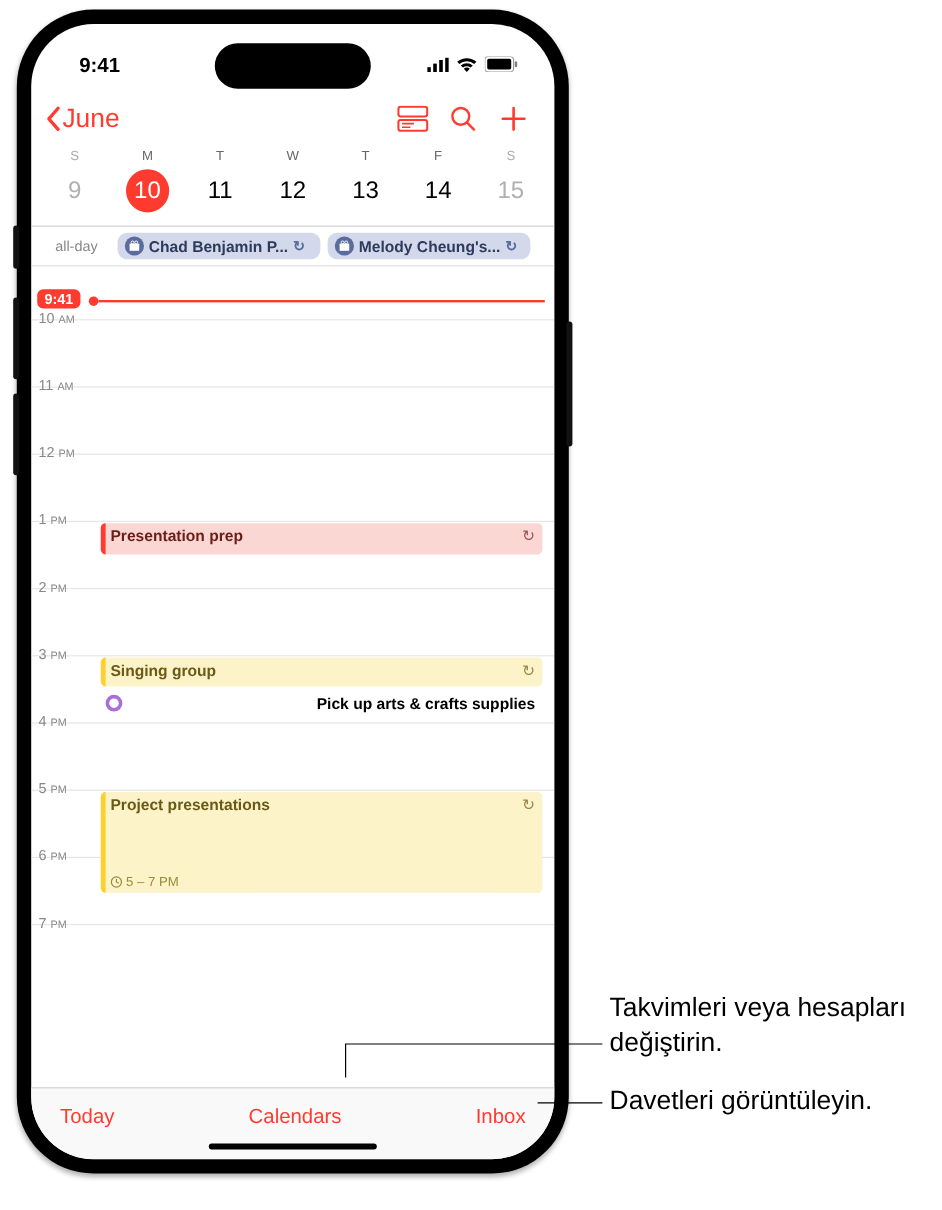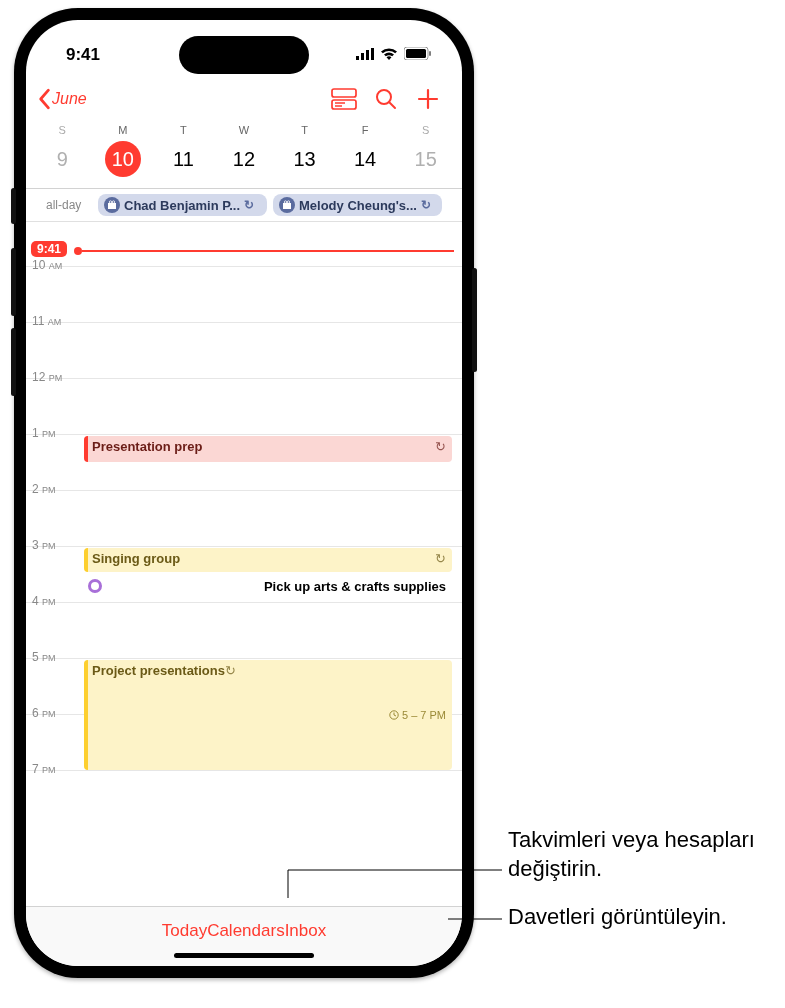--- a/index.html
+++ b/index.html
@@ -56,21 +56,21 @@
     font-size: 17px;
     font-weight: 600;
   }
   .status-icons { display: flex; align-items: center; gap: 6px; }
   .navbar {
     display: flex;
     align-items: center;
     padding: 4px 14px 6px 10px;
     gap: 2px;
   }
-  .nav-back { display: flex; align-items: center; color: #ff3b30; font-size: 16px; font-style: italic; }
+  .nav-back { display: flex; align-items: center; color: #ff3b30; font-size: 22px; }
   .nav-back svg { width: 16px; height: 22px; }
   .nav-spacer { flex: 1; }
   .nav-icon { width: 40px; height: 34px; display: flex; align-items: center; justify-content: center; color: #ff3b30; }
   .weekdays {
     display: grid;
     grid-template-columns: repeat(7, 1fr);
     text-align: center;
     font-size: 11px;
     color: #666;
     padding: 2px 6px 0 6px;
@@ -208,21 +208,21 @@
   .event .sub { font-size: 11px; color: #9b8a37; display: flex; align-items: center; gap: 3px; }
   .event .icon-right { color: inherit; opacity: 0.7; font-size: 13px; }
   .ring {
     width: 14px; height: 14px; border: 3px solid #a86fd8; border-radius: 50%;
     display: inline-block; margin-right: 5px; vertical-align: middle;
   }
   .toolbar {
     height: 60px;
     display: flex;
     align-items: flex-start;
-    justify-content: center;
+    justify-content: space-between;
     padding: 14px 24px 0 24px;
     border-top: 1px solid #d2d2d2;
     background: #f9f9f9;
     font-size: 17px;
     color: #ff3b30;
   }
   .home-ind {
     position: absolute; bottom: 8px; left: 50%; transform: translateX(-50%);
     width: 140px; height: 5px; background: #000; border-radius: 3px;
   }
@@ -408,21 +408,21 @@
         <span class="bar"></span>
         <span class="title">Singing group</span>
         <span class="icon-right">↻</span>
       </div>
 
       <div class="event purple" style="top:354px;height:24px">
         <span class="ring"></span>
         <span class="title" style="font-weight:700">Pick up arts &amp; crafts supplies</span>
       </div>
 
-      <div class="event yellow" style="top:438px;height:110px;flex-direction:row;align-items:stretch">
+      <div class="event yellow" style="top:438px;height:84px;flex-direction:column;align-items:stretch">
         <span class="bar"></span>
         <div style="display:flex;justify-content:space-between;align-items:flex-start">
           <span class="title">Project presentations</span>
           <span class="icon-right">↻</span>
         </div>
         <div class="sub">
           <svg width="10" height="10" viewBox="0 0 10 10">
               <circle cx="5" cy="5" r="4.2" fill="none" stroke="#9b8a37" stroke-width="1"></circle>
               <line x1="5" y1="5" x2="5" y2="2.5" stroke="#9b8a37" stroke-width="1"></line>
               <line x1="5" y1="5" x2="7" y2="6" stroke="#9b8a37" stroke-width="1"></line>

